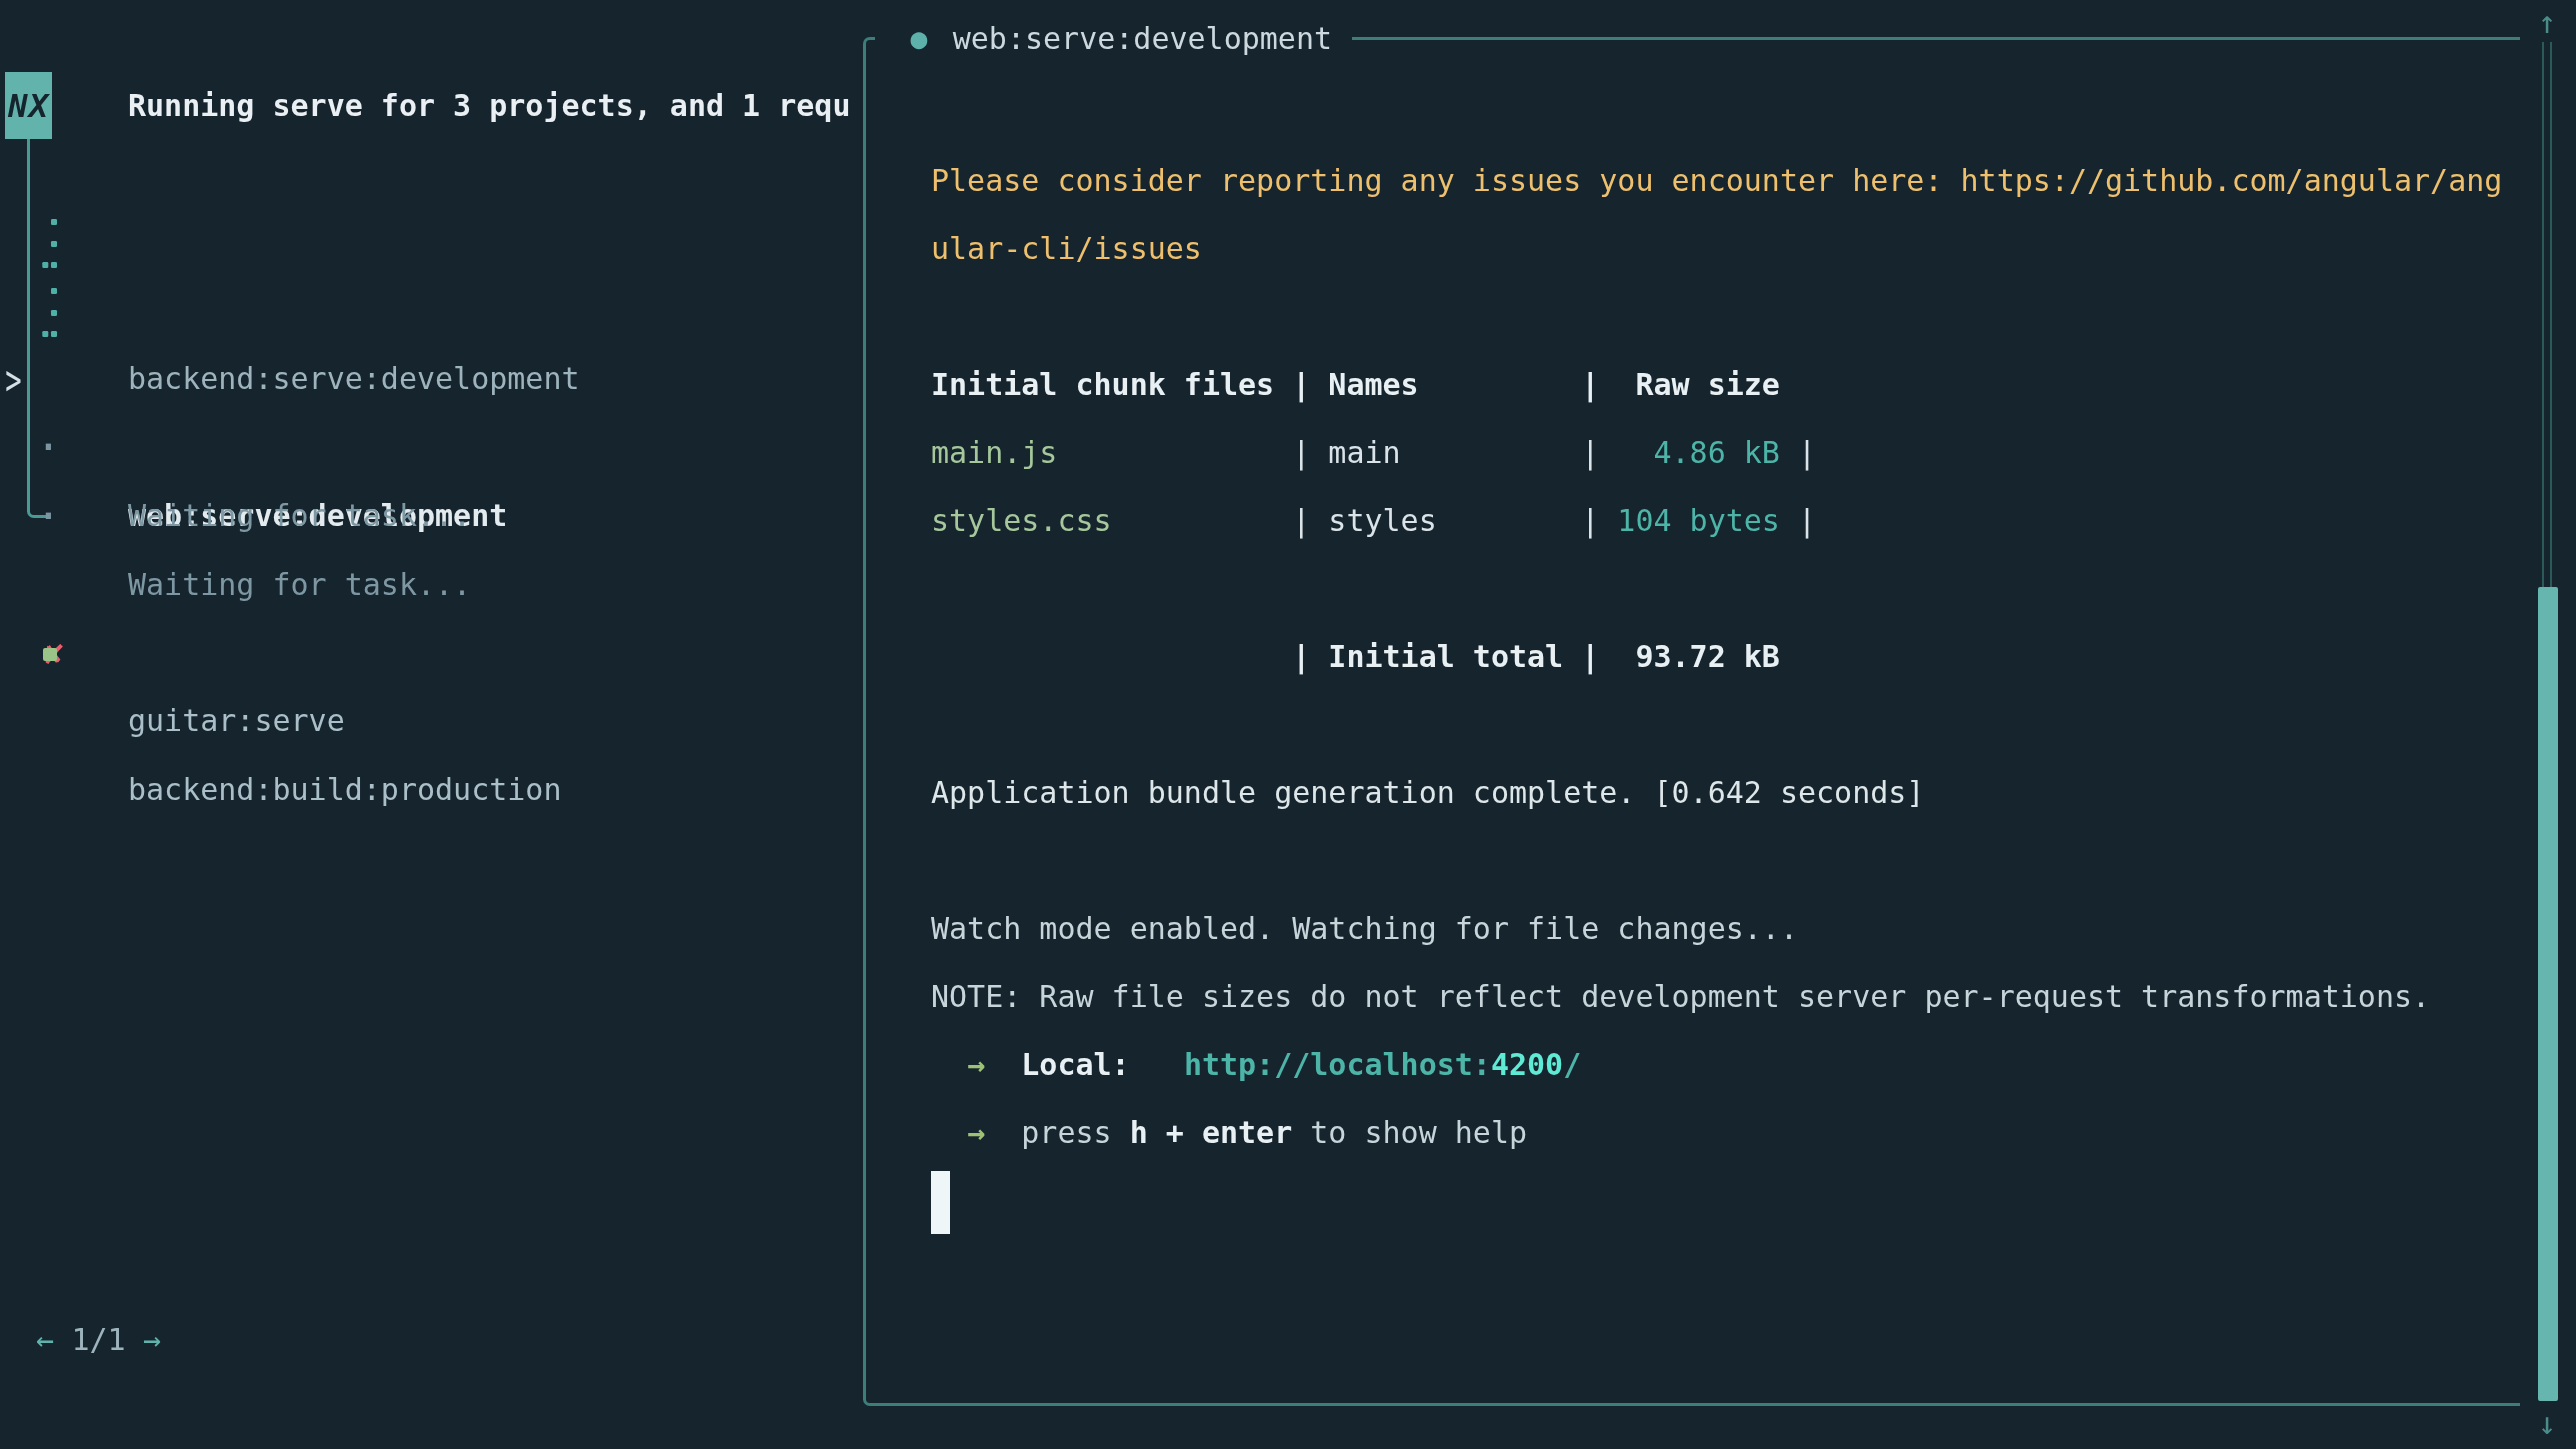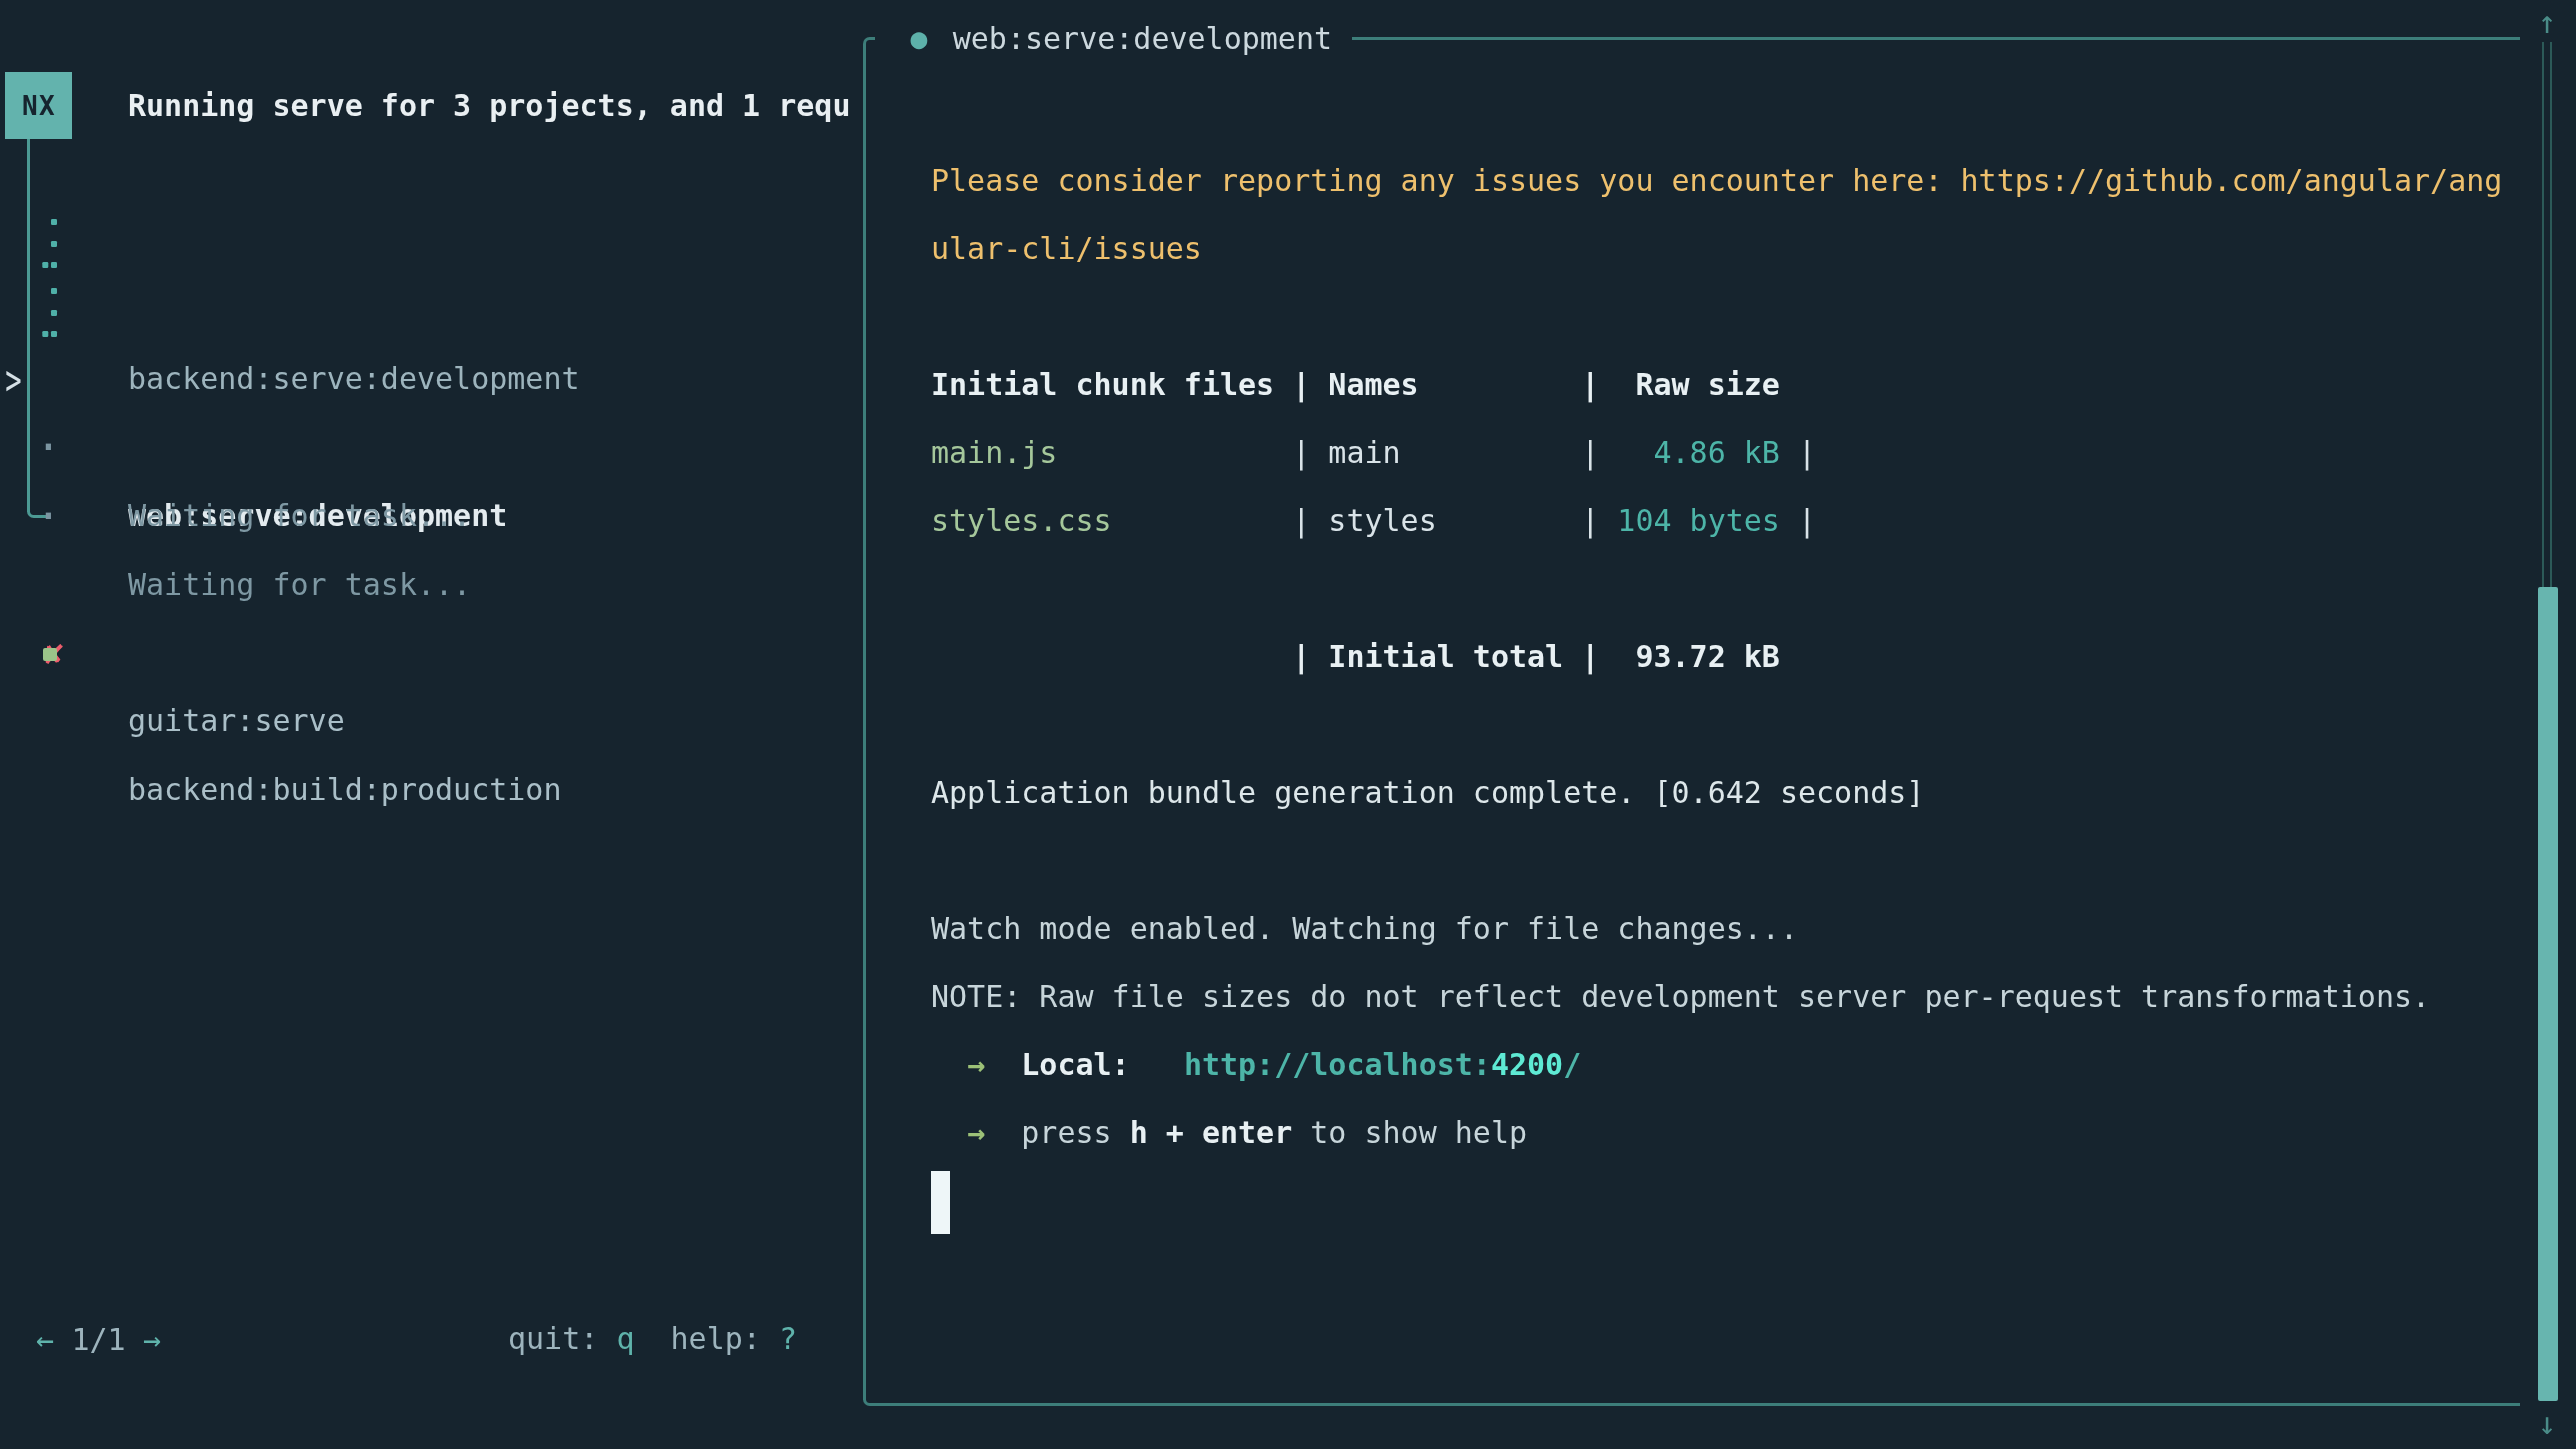--- a/index.html
+++ b/index.html
@@ -4,23 +4,23 @@
 <style>
   html,body{margin:0;padding:0;background:#121e27;}
   .screen{
     position:relative; width:2576px; height:1449px; overflow:hidden;
     background:#16242e;
     font-family:"DejaVu Sans Mono","DejaVu Sans",monospace;
     font-size:30px; color:#c7d5da;
   }
   
   .nx-badge{
-    position:absolute; left:5.4px; top:72px; width:67px; height:67px;
-    background:#63b3ad; color:#16242e; font-weight:bold; font-size:26px;
-    display:flex; align-items:center; justify-content:center; letter-spacing:1.3px;
+    position:absolute; left:5.4px; top:72px; width:47px; height:67px;
+    background:#63b3ad; color:#16242e; font-weight:bold; font-size:32px;
+    display:flex; align-items:center; justify-content:center; letter-spacing:1.3px;font-style:italic;
   }
   .app-title{
     position:absolute; left:128px; top:72px; width:733px; height:68px;
     line-height:68px; overflow:hidden; white-space:pre;
     font-weight:bold; color:#e9eff2;
   }
   .tree{
     position:absolute; left:27px; top:139px; width:16px; height:376px;
     border-left:3.4px solid #4c9a94; border-bottom:3.4px solid #4c9a94;
     border-bottom-left-radius:6.7px;
@@ -134,21 +134,20 @@
     <span class="sq"></span>
     <span class="tlabel t-done">backend:build:production</span>
   </div>
 
   <div class="pager">
     <span class="p-arrow">←</span>
     <span class="p-label">1/1</span>
     <span class="p-arrow">→</span>
   </div>
 
-  <div class="hints"><span class="h-label">quit: </span><span class="h-key">q</span><span class="h-label">  </span><span class="h-label">help: </span><span class="h-key">?</span></div>
 
   <div class="panel">
     <div class="panel-title">
       <span class="pdot">●</span>
       <span class="ptext">web:serve:development</span>
     </div>
 
     <div class="panel-content">
       <div class="line c-yellow">Please consider reporting any issues you encounter here: https://github.com/angular/ang</div>
       <div class="line c-yellow">ular-cli/issues</div>

